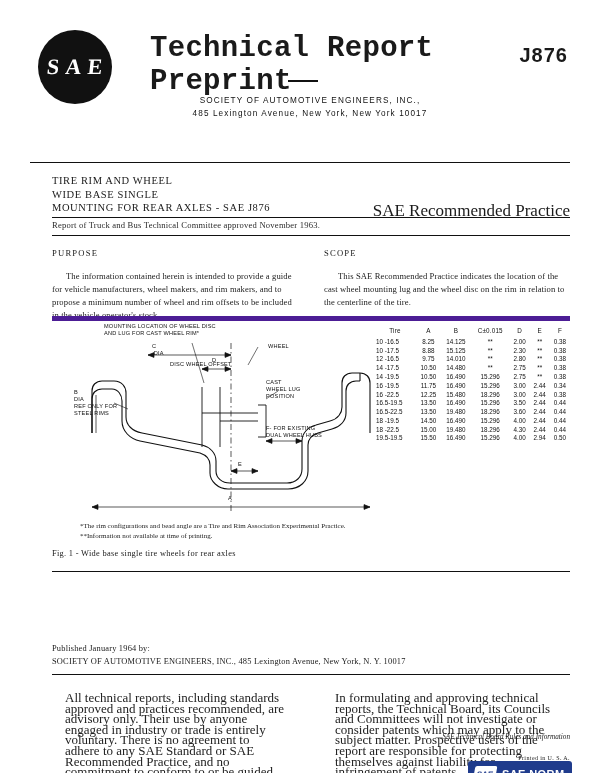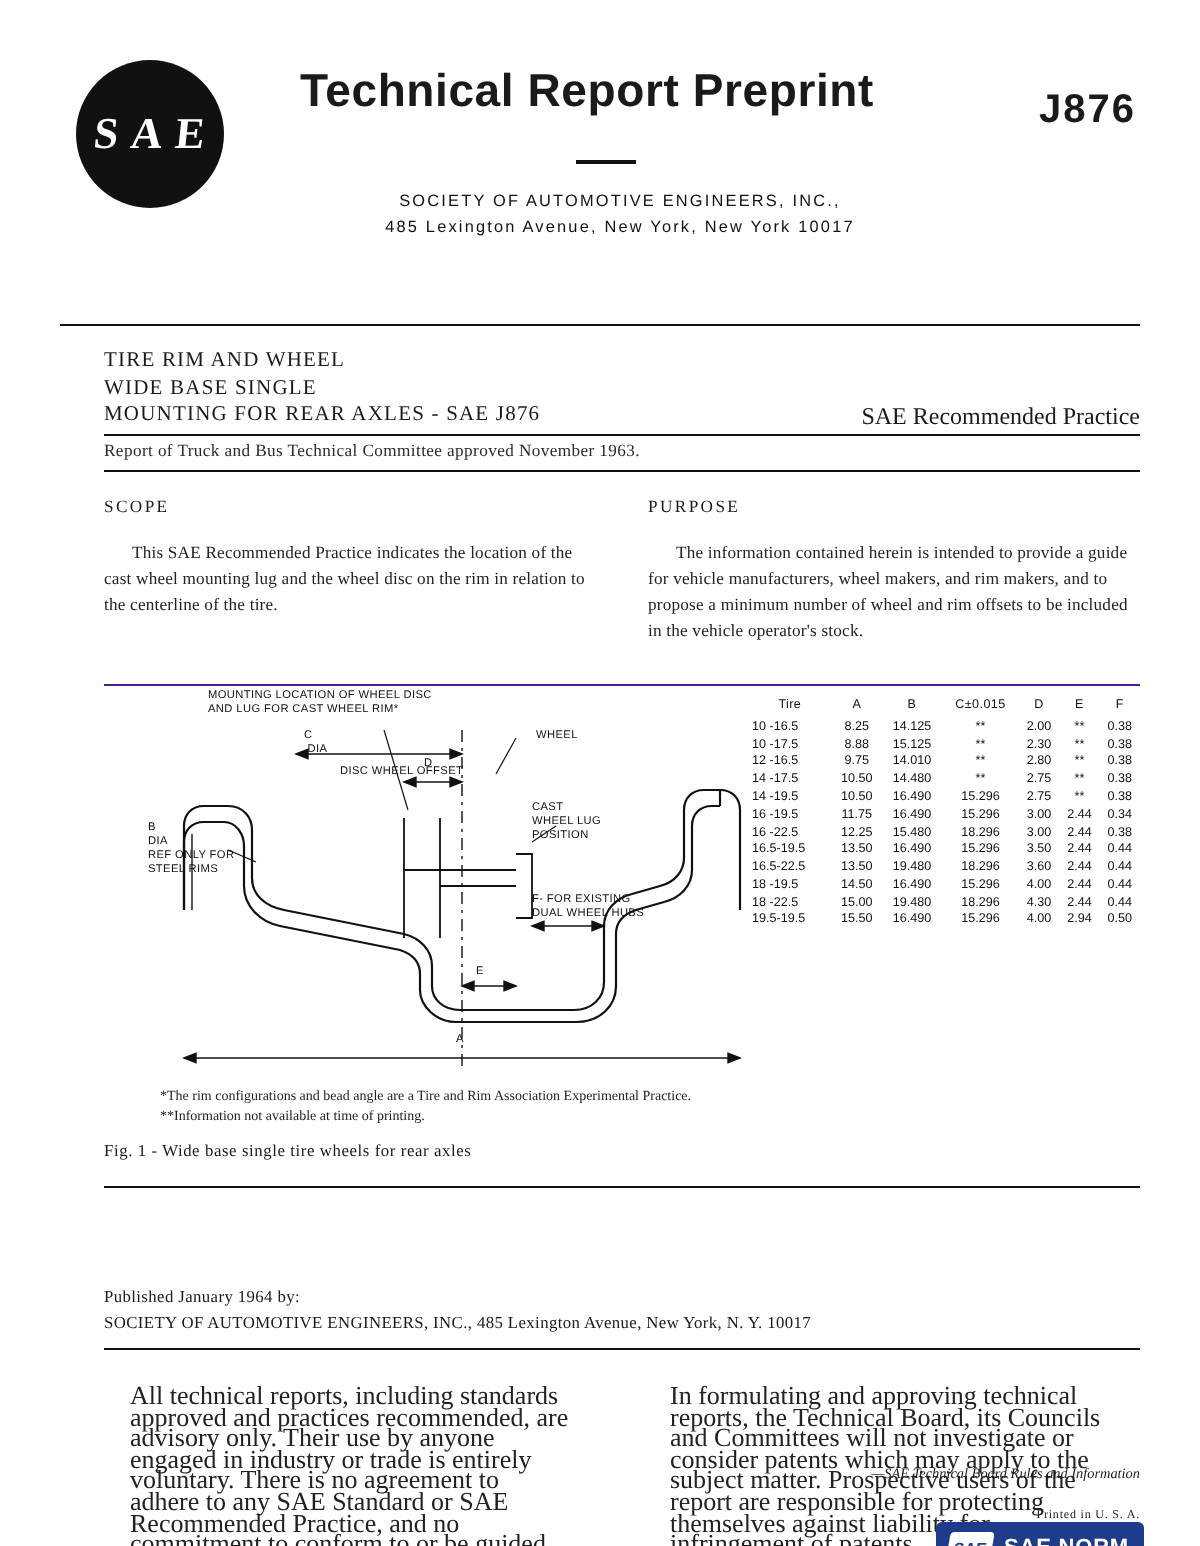--- a/index.html
+++ b/index.html
@@ -46,23 +46,23 @@
     font-family: "Liberation Serif", serif;
     font-size: 22px;
     letter-spacing: 1px;
     font-weight: bold;
     transform: skewX(-6deg);
   }
   .title-main {
     position: absolute;
     left: 120px;
     top: 10px;
-    font-size: 23px;
+    font-size: 29px;
     font-weight: bold;
-    font-family: Liberation Sans, sans-serif;
+    font-family: Liberation Mono, monospace;
     letter-spacing: 0.3px;
   }
   .title-rule {
     position: absolute;
     left: 258px;
     top: 58px;
     width: 30px;
     border-top: 2px solid #111;
   }
   .doc-number {
@@ -107,21 +107,21 @@
     line-height: 13.5px;
     font-family: "Liberation Serif", serif;
   }
   .std-title .l3 {
     display: inline-block;
   }
   .recommended {
     position: absolute;
     right: 0;
     top: 27px;
-    font-size: 12px;
+    font-size: 17px;
     font-family: "Liberation Serif", serif;
     text-align: right;
   }
   .rule-thin {
     position: absolute;
     left: 52px;
     right: 30px;
     top: 195px;
     border-top: 1px solid #111;
   }
@@ -167,23 +167,23 @@
     text-indent: 14px;
     color: #222;
     letter-spacing: 0.1px;
   }
 
   
   .figbox {
     position: absolute;
     left: 52px;
     right: 30px;
-    top: 320px;
+    top: 294px;
     height: 250px;
-    border-top: 1px solid #4c1d95;
+    border-top: 5px solid #4c1d95;
     border-bottom: 1px solid #111;
   }
   .figure {
     position: absolute;
     left: 0;
     top: 0;
     width: 330px;
     height: 200px;
   }
   .fig-note {
@@ -350,26 +350,26 @@
       <div class="l3">MOUNTING FOR REAR AXLES - SAE J876</div>
     </div>
     <div class="recommended">SAE Recommended Practice</div>
   </div>
   <div class="rule-thin"></div>
   <div class="approval">Report of Truck and Bus Technical Committee approved November 1963.</div>
   <div class="rule-thin2"></div>
 
   <div class="cols">
     <div class="col">
+      <h4>PURPOSE</h4>
+      <p>The information contained herein is intended to provide a guide for vehicle manufacturers, wheel makers, and rim makers, and to propose a minimum number of wheel and rim offsets to be included in the vehicle operator's stock.</p>
+    </div>
+    <div class="col">
       <h4>SCOPE</h4>
       <p>This SAE Recommended Practice indicates the location of the cast wheel mounting lug and the wheel disc on the rim in relation to the centerline of the tire.</p>
-    </div>
-    <div class="col">
-      <h4>PURPOSE</h4>
-      <p>The information contained herein is intended to provide a guide for vehicle manufacturers, wheel makers, and rim makers, and to propose a minimum number of wheel and rim offsets to be included in the vehicle operator's stock.</p>
     </div>
   </div>
 
   <div class="figbox">
 
     <div class="figure">
       <svg width="330" height="200" viewBox="0 0 330 200">
         <g fill="none" stroke="#111" stroke-width="1.1">
 
           <path d="M40,104 L40,70 C40,64 44,60 50,60 L62,60 C70,60 74,66 74,72

